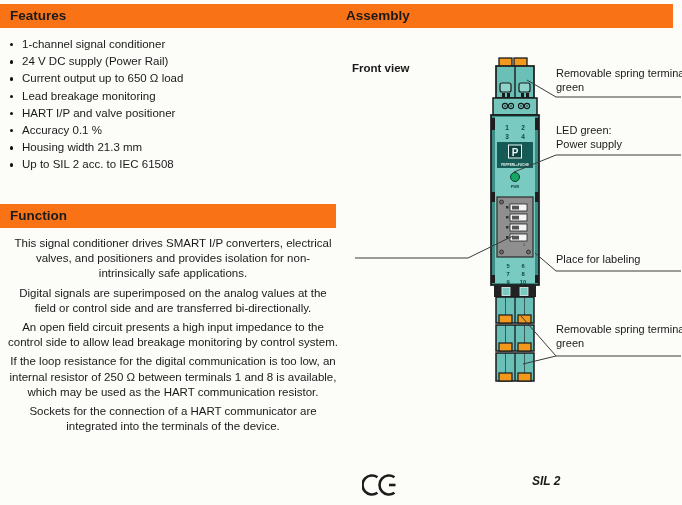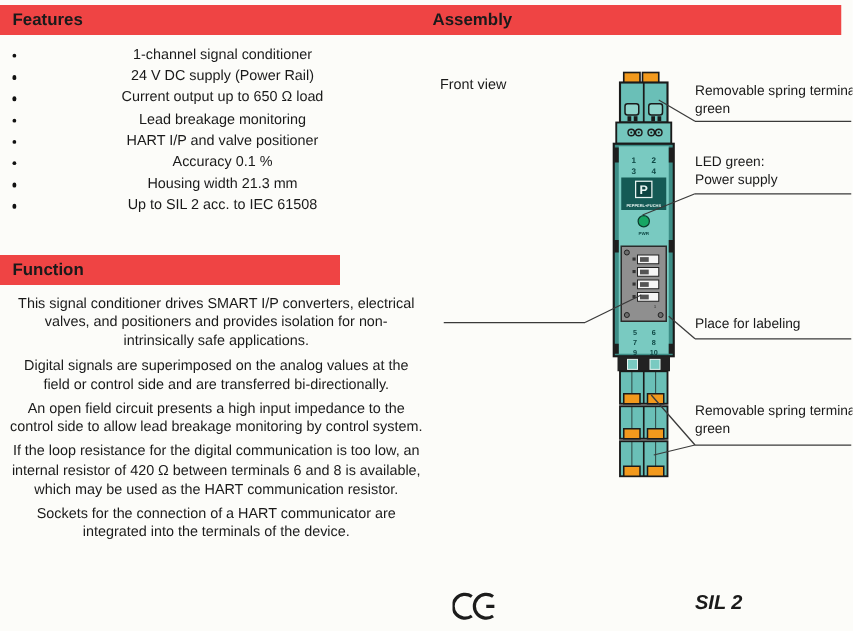--- a/index.html
+++ b/index.html
@@ -1,46 +1,46 @@
 <!DOCTYPE html>
 <html><head>
 <meta charset="utf-8">
 <style>
   html,body{margin:0;padding:0;}
   .page{
     position:relative;width:682px;height:505px;background:#fcfcf9;
     font-family:"Liberation Sans","DejaVu Sans",sans-serif;color:#1a1a1a;overflow:hidden;
   }
   .band{
-    position:absolute;height:24px;background:#ef4444;
+    position:absolute;height:24px;background:#f97316;
     font-size:13.5px;font-weight:bold;line-height:24px;padding-left:10px;box-sizing:border-box;
   }
   .band-left{left:0;top:4px;width:336px;}
   .band-right{left:336px;top:4px;width:337px;}
   .features-list{
     position:absolute;left:8px;top:36px;width:326px;margin:0;padding:0;list-style:none;
     font-size:11.5px;
   }
-  .features-list li{position:relative;padding-left:14px;line-height:17.2px;text-align:center;}
+  .features-list li{position:relative;padding-left:14px;line-height:17.2px;}
   .features-list li::before{
     content:"";position:absolute;left:2px;top:7px;width:3.4px;height:3.4px;border-radius:50%;background:#111;
   }
   .function-paras{position:absolute;left:8px;top:236px;width:330px;}
   .function-paras p{margin:0 0 4px 0;font-size:11.5px;line-height:15.2px;text-align:center;}
-  .front-view{position:absolute;left:352px;top:62px;font-size:11.5px;font-weight:normal;}
+  .front-view{position:absolute;left:352px;top:62px;font-size:11.5px;font-weight:bold;}
   .callout{position:absolute;font-size:11px;line-height:13.5px;white-space:pre-line;}
   .co-top{left:556px;top:67px;width:134px;}
   .co-led{left:556px;top:124px;width:130px;}
   .co-switch{left:352px;top:243px;width:120px;}
   .co-label{left:556px;top:253px;width:130px;}
   .co-bottom{left:556px;top:323px;width:140px;}
   .device-svg{position:absolute;left:480px;top:55px;}
   .overlay-svg{position:absolute;left:0;top:0;pointer-events:none;}
   .ce{position:absolute;left:362px;top:472px;}
-  .sil2{position:absolute;left:532px;top:474px;font-size:16px;font-weight:bold;font-style:italic;margin-left:24px;}
+  .sil2{position:absolute;left:532px;top:474px;font-size:12px;font-weight:bold;font-style:italic;}
   .visually-hidden{position:absolute;width:1px;height:1px;overflow:hidden;clip:rect(0 0 0 0);}
 </style>
 </head>
 <body>
 
 <div class="page">
 
   <div class="band band-left">
     <span>Features</span>
   </div>
@@ -49,29 +49,29 @@
     <li>1-channel signal conditioner</li>
     <li>24 V DC supply (Power Rail)</li>
     <li>Current output up to 650 Ω load</li>
     <li>Lead breakage monitoring</li>
     <li>HART I/P and valve positioner</li>
     <li>Accuracy 0.1 %</li>
     <li>Housing width 21.3 mm</li>
     <li>Up to SIL 2 acc. to IEC 61508</li>
   </ul>
 
-  <div class="band" style="left:0;top:204px;width:272px;">
+  <div class="band" style="left:0;top:204px;width:336px;">
     <span>Function</span>
   </div>
 
   <div class="function-paras">
     <p>This signal conditioner drives SMART I/P converters, electrical valves, and positioners and provides isolation for non-intrinsically safe applications.</p>
     <p>Digital signals are superimposed on the analog values at the field or control side and are transferred bi-directionally.</p>
     <p>An open field circuit presents a high input impedance to the control side to allow lead breakage monitoring by control system.</p>
-    <p>If the loop resistance for the digital communication is too low, an internal resistor of 420 Ω between terminals 6 and 8 is available, which may be used as the HART communication resistor.</p>
+    <p>If the loop resistance for the digital communication is too low, an internal resistor of 250 Ω between terminals 1 and 8 is available, which may be used as the HART communication resistor.</p>
     <p>Sockets for the connection of a HART communicator are integrated into the terminals of the device.</p>
   </div>
 
   <div class="band band-right">
     <span>Assembly</span>
   </div>
 
   <div class="front-view">Front view</div>
 
   <div class="callout co-top">Removable spring terminal green</div>

